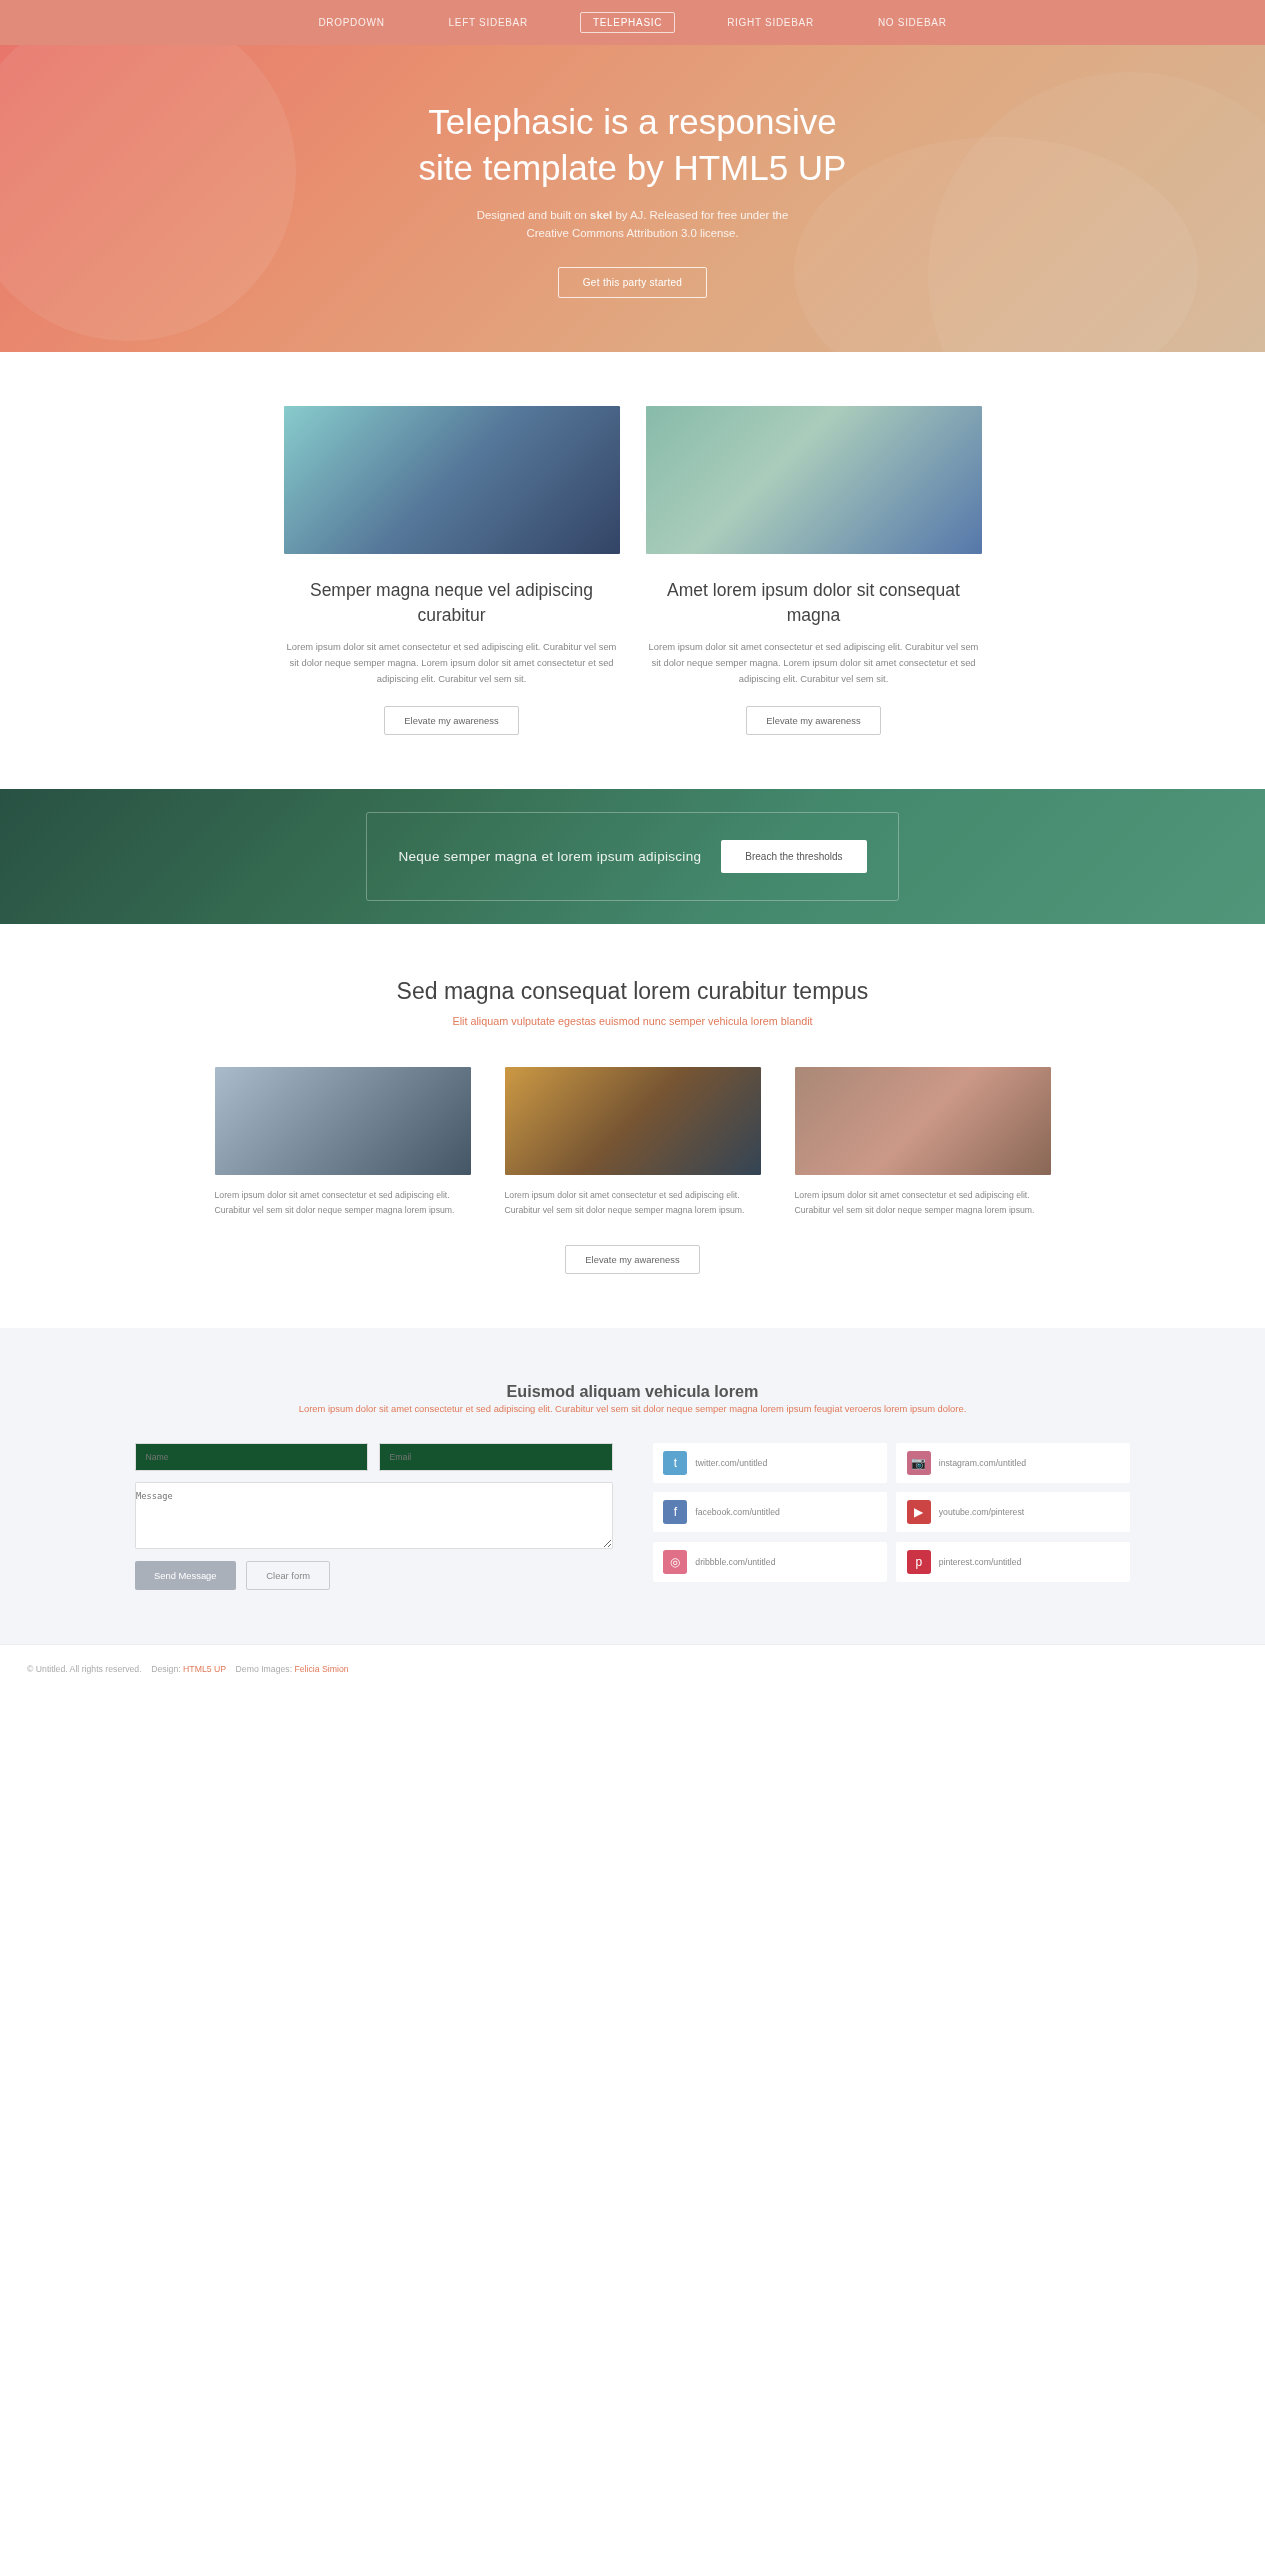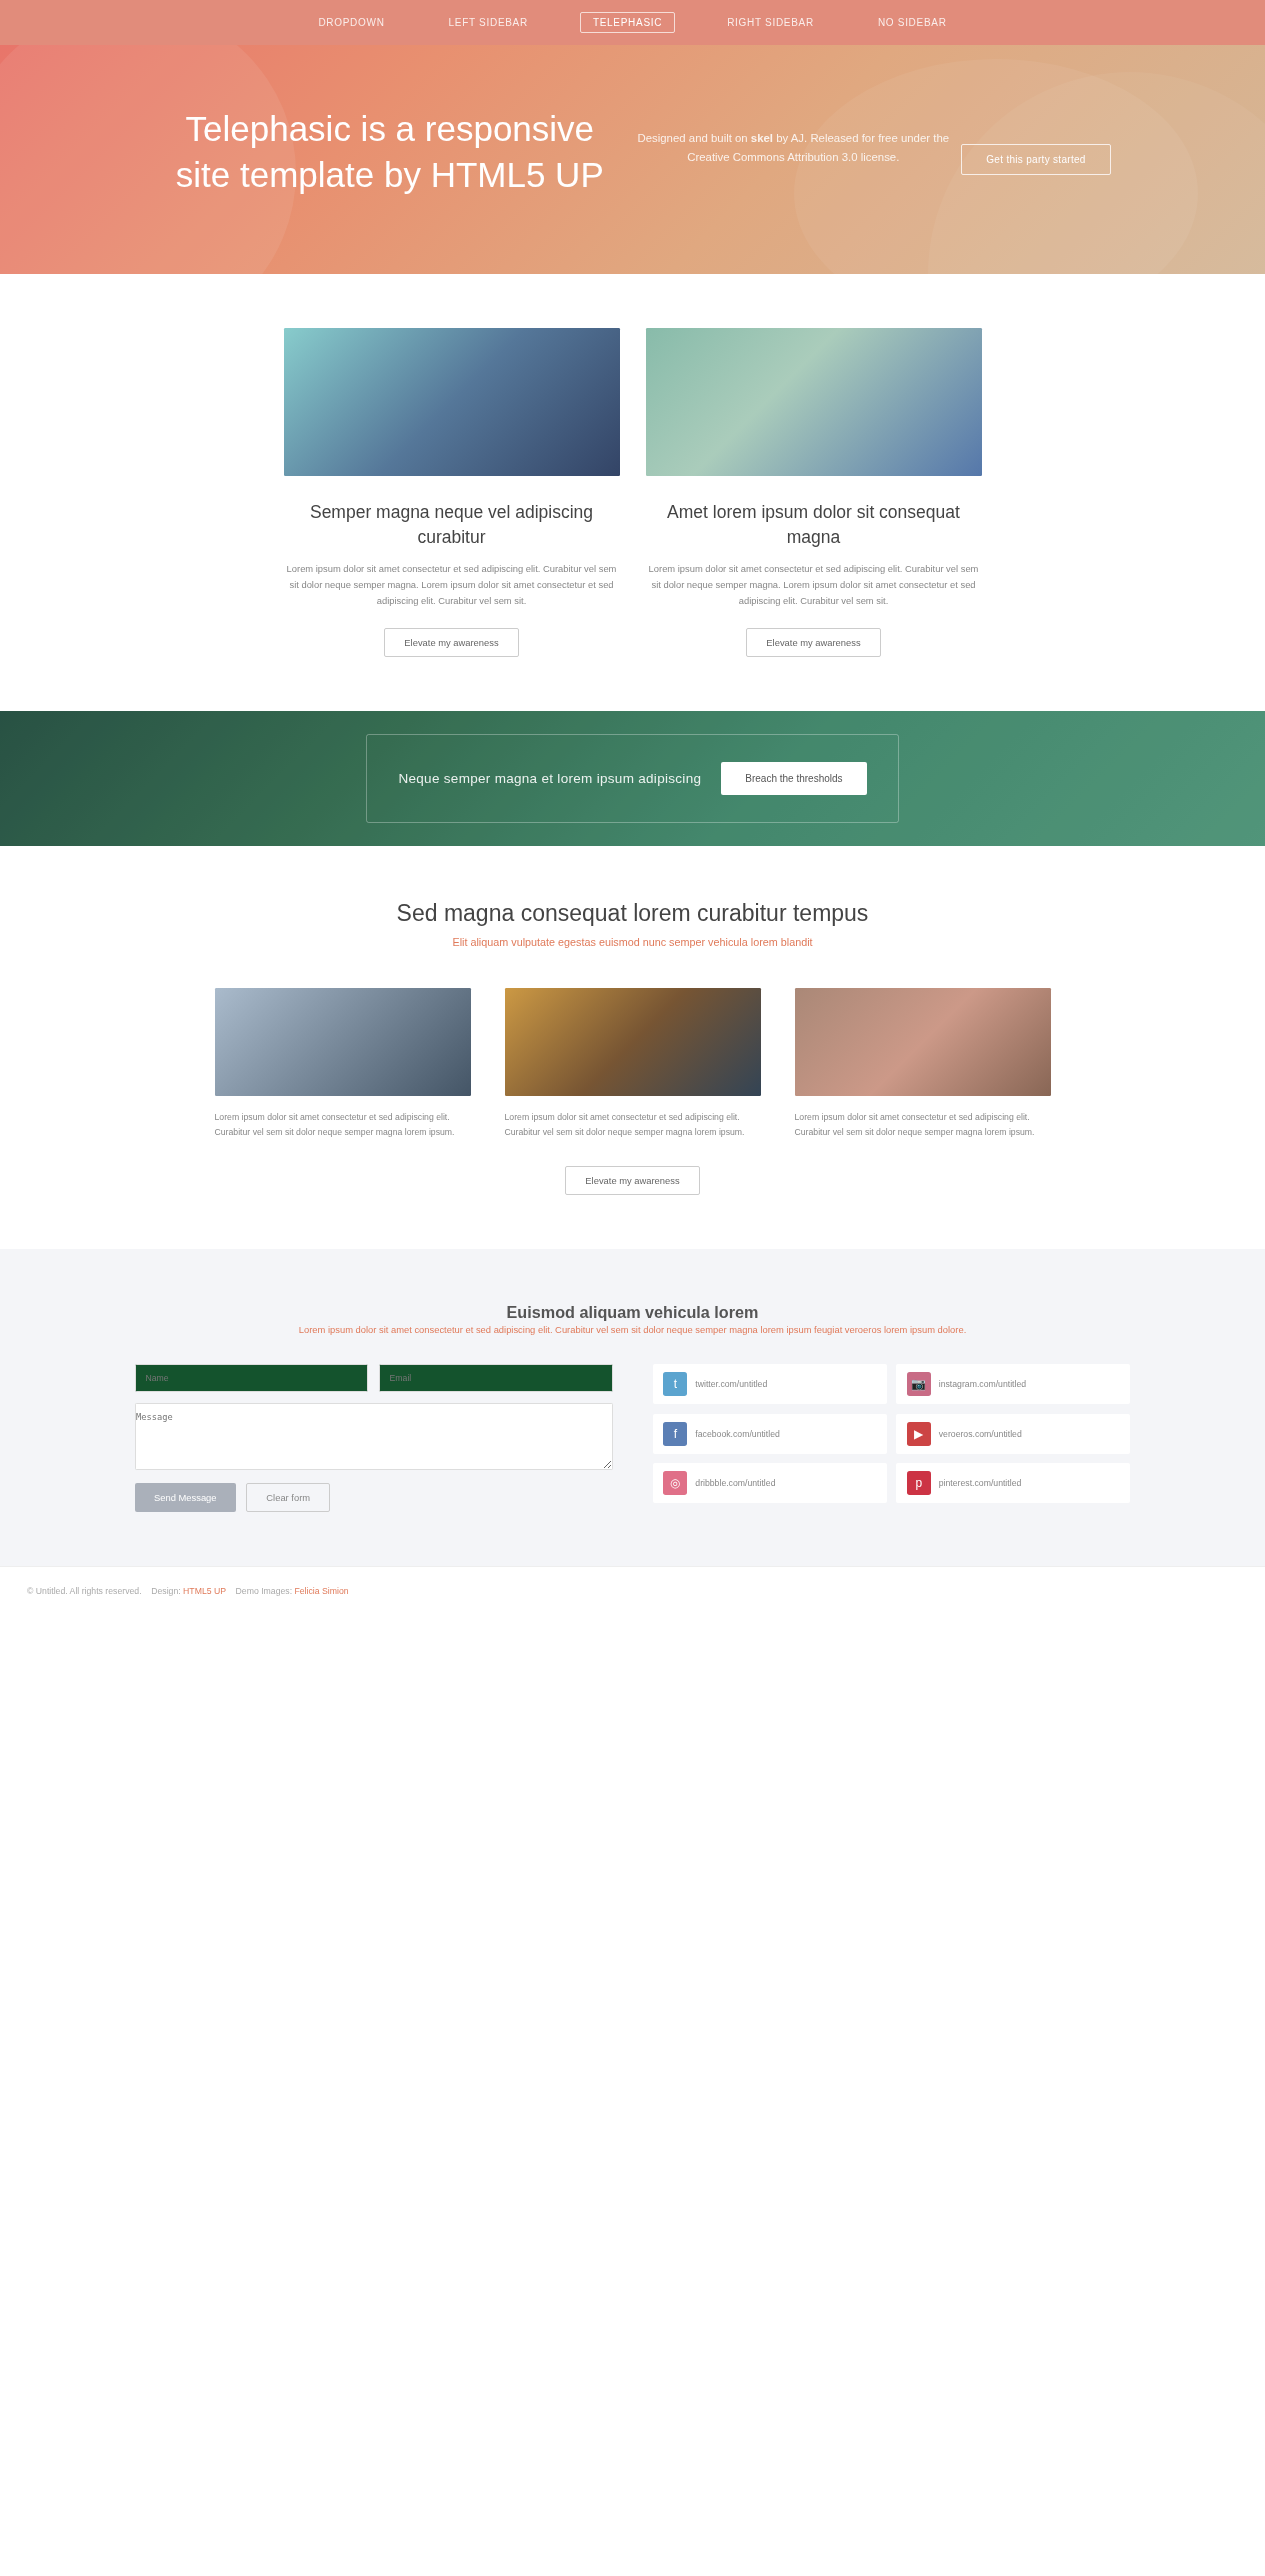--- a/index.html
+++ b/index.html
@@ -28,21 +28,21 @@
       border: 0.7px solid rgba(255,255,255,0.7);
       border-radius: 2px;
       color: #fff;
     }
 
     
     .hero {
       background: linear-gradient(135deg, #e8756a 0%, #e89070 30%, #e0a880 60%, #d4b898 100%);
       min-height: 229px;
       display: flex;
-      flex-direction: row;
+      flex-direction: column;
       align-items: center;
       justify-content: center;
       text-align: center;
       padding: 54px 27px 54px;
       position: relative;
       overflow: hidden;
     }
     .hero::before {
       content: '';
       position: absolute;
@@ -458,21 +458,21 @@
       <div class="social-item">
         <div class="social-icon icon-instagram">📷</div>
         <a href="#" class="social-link">instagram.com/untitled</a>
       </div>
       <div class="social-item">
         <div class="social-icon icon-facebook">f</div>
         <a href="#" class="social-link">facebook.com/untitled</a>
       </div>
       <div class="social-item">
         <div class="social-icon icon-youtube">▶</div>
-        <a href="#" class="social-link">veroeros.com/untitled</a>
+        <a href="#" class="social-link">youtube.com/pinterest</a>
       </div>
       <div class="social-item">
         <div class="social-icon icon-dribbble">◎</div>
         <a href="#" class="social-link">dribbble.com/untitled</a>
       </div>
       <div class="social-item">
         <div class="social-icon icon-pinterest">p</div>
         <a href="#" class="social-link">pinterest.com/untitled</a>
       </div>
     </div>

